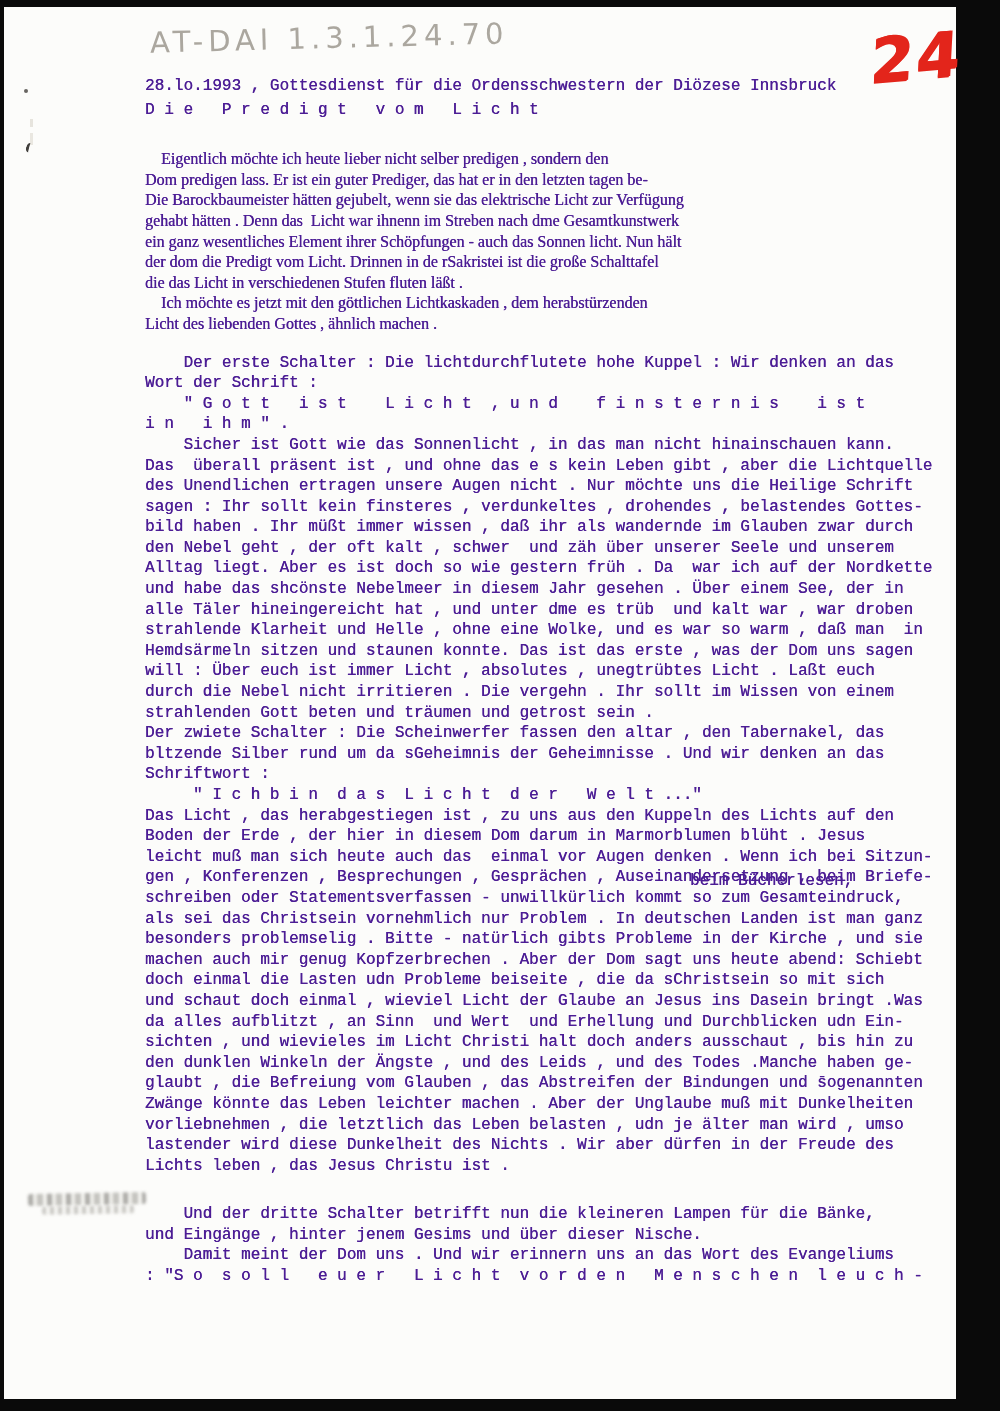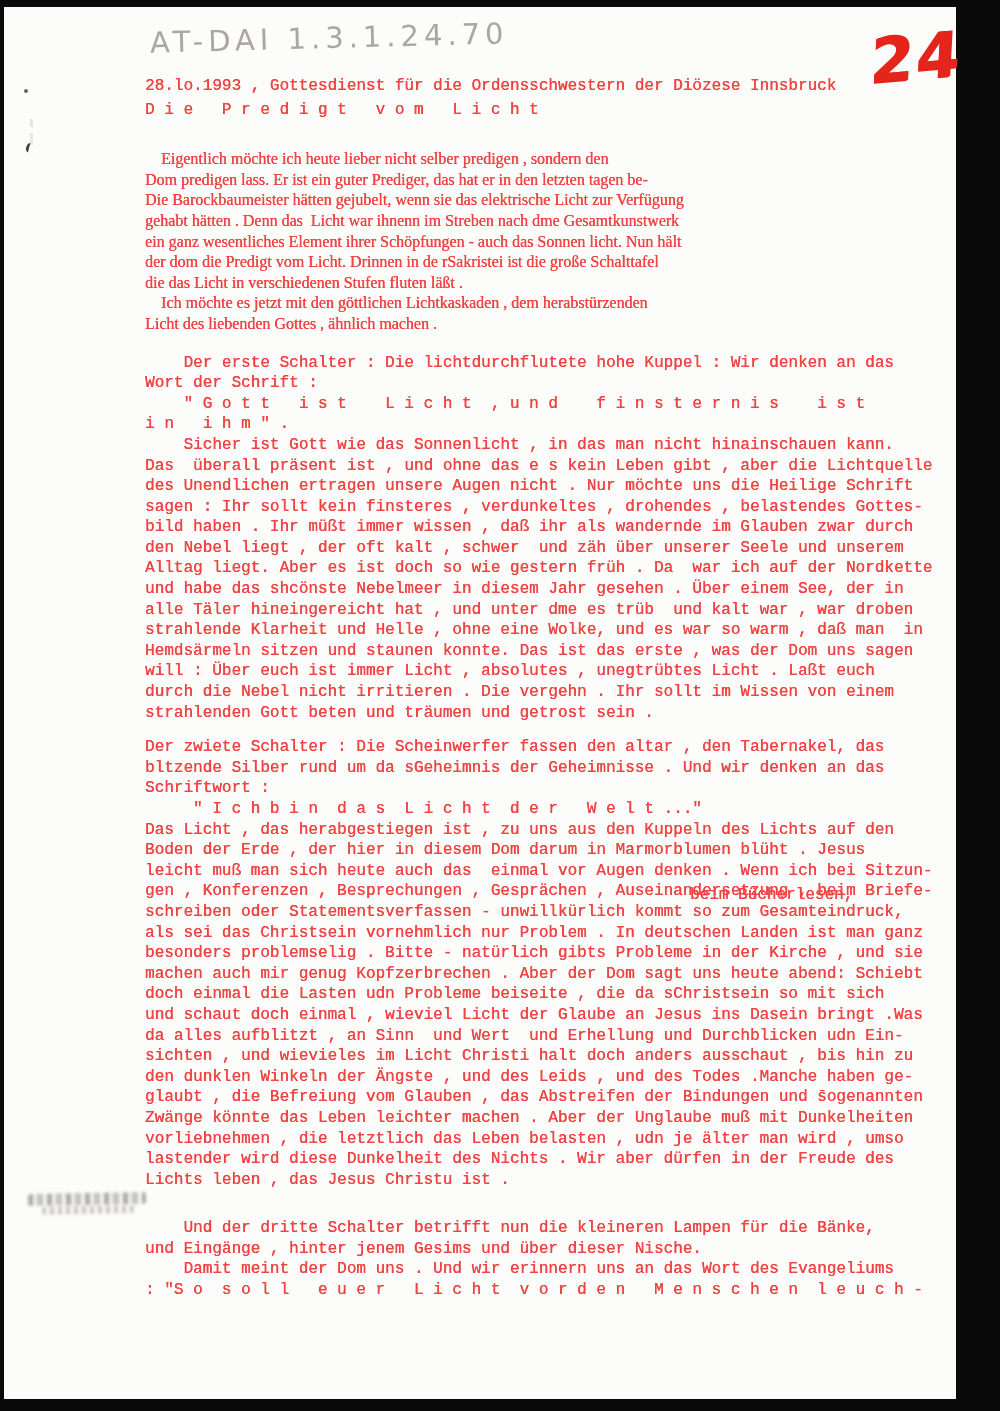--- a/index.html
+++ b/index.html
@@ -10,30 +10,30 @@
     overflow:hidden;
     font-family:"Liberation Mono","DejaVu Sans Mono",monospace;
   }
   .page{
     position:absolute;left:4px;top:7px;width:952px;height:1392px;
     background:#fcfcfa;
   }
   
   .column{
     position:absolute;left:141px;top:69px;width:805px;
-    color:#ef4444;
+    color:#4c1d95;
     font-size:16px;line-height:20.6px;
     text-shadow:0.3px 0 0 currentColor;
   }
   .tline{white-space:pre;height:20.6px;line-height:20.6px;}
   .block{position:relative;}
   .mt-title{margin-top:3px;}
   .mt-para1{margin-top:29px;font-family:Liberation Serif, serif;}
   .mt-small{margin-top:18px;}
-  .mt-mid{margin-top:14px;}
+  .mt-mid{}
   .mt-p5{margin-top:28px;}
   .insertion{
     position:absolute;left:545px;top:67px;
     white-space:pre;font-size:16px;line-height:16px;
   }
   
   .handwriting{
     position:absolute;left:146px;top:14px;
     font-family:"DejaVu Sans",sans-serif;
     font-size:29px;color:#aba79f;
@@ -124,21 +124,21 @@
         <div class="tline">    " G o t t   i s t    L i c h t  , u n d    f i n s t e r n i s    i s t</div>
         <div class="tline">i n   i h m " .</div>
       </div>
 
     <div class="block">
         <div class="tline">    Sicher ist Gott wie das Sonnenlicht , in das man nicht hinainschauen kann.</div>
         <div class="tline">Das  überall präsent ist , und ohne das e s kein Leben gibt , aber die Lichtquelle</div>
         <div class="tline">des Unendlichen ertragen unsere Augen nicht . Nur möchte uns die Heilige Schrift</div>
         <div class="tline">sagen : Ihr sollt kein finsteres , verdunkeltes , drohendes , belastendes Gottes-</div>
         <div class="tline">bild haben . Ihr müßt immer wissen , daß ihr als wandernde im Glauben zwar durch</div>
-        <div class="tline">den Nebel liegt , der oft kalt , schwer  und zäh über unserer Seele und unserem</div>
+        <div class="tline">den Nebel geht , der oft kalt , schwer  und zäh über unserer Seele und unserem</div>
         <div class="tline">Alltag liegt. Aber es ist doch so wie gestern früh . Da  war ich auf der Nordkette</div>
         <div class="tline">und habe das shcönste Nebelmeer in diesem Jahr gesehen . Über einem See, der in</div>
         <div class="tline">alle Täler hineingereicht hat , und unter dme es trüb  und kalt war , war droben</div>
         <div class="tline">strahlende Klarheit und Helle , ohne eine Wolke, und es war so warm , daß man  in</div>
         <div class="tline">Hemdsärmeln sitzen und staunen konnte. Das ist das erste , was der Dom uns sagen</div>
         <div class="tline">will : Über euch ist immer Licht , absolutes , unegtrübtes Licht . Laßt euch</div>
         <div class="tline">durch die Nebel nicht irritieren . Die vergehn . Ihr sollt im Wissen von einem</div>
         <div class="tline">strahlenden Gott beten und träumen und getrost sein .</div>
       </div>
 

